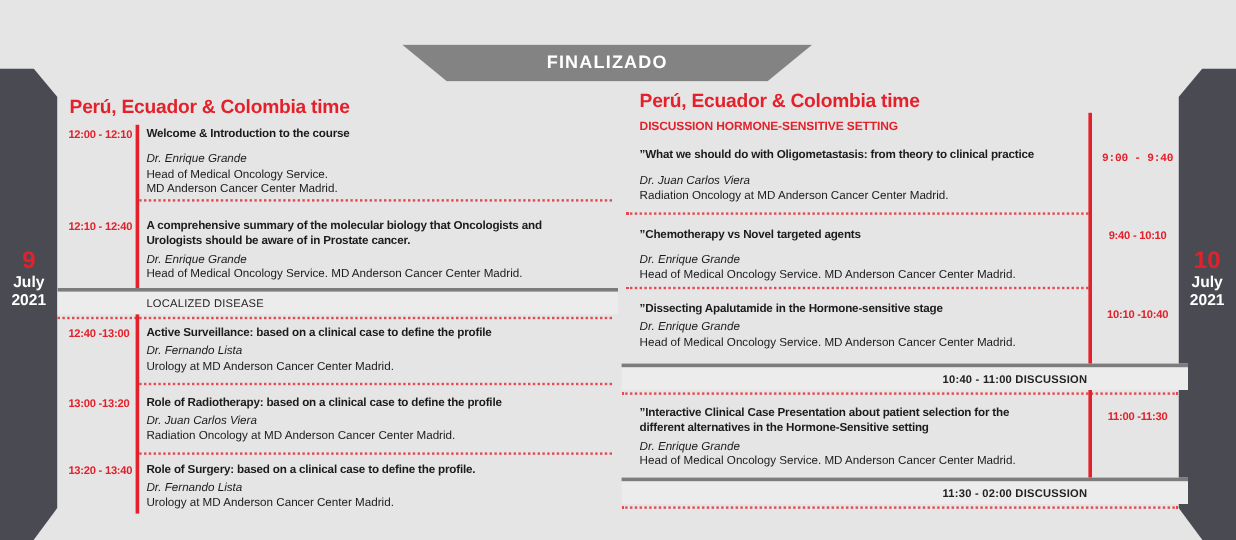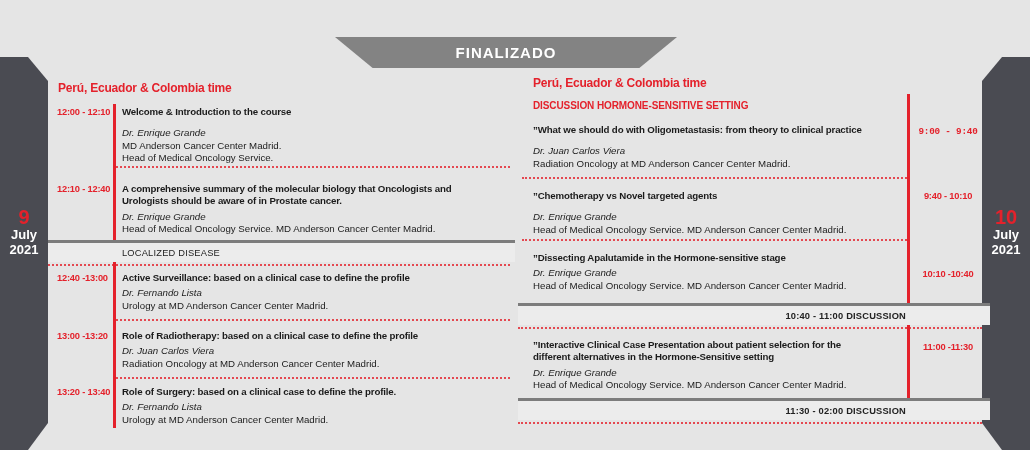--- a/index.html
+++ b/index.html
@@ -19,21 +19,21 @@
   .panel.right { left:982px; clip-path:polygon(48px 57px, 20px 57px, 0 81px, 0 423px, 20px 450px, 48px 450px); }
   .panel-date { position:absolute; top:207px; left:0; width:100%; text-align:center; line-height:15px; }
   .panel-date .day { display:block; color:#e4212b; font-weight:bold; font-size:20px; line-height:20px; }
   .panel-date .month, .panel-date .year { display:block; color:#ffffff; font-weight:bold; font-size:13px; }
 
   
   .col { position:absolute; top:0; height:450px; }
   .col-left  { left:48px;  width:467px; }
   .col-right { left:518px; width:472px; }
 
-  .tz-header { position:absolute; color:#e4212b; font-weight:bold; font-size:12px; letter-spacing:-0.2px; }
+  .tz-header { position:absolute; color:#e4212b; font-weight:bold; font-size:16px; letter-spacing:-0.2px; }
   .setting-header { position:absolute; color:#e4212b; font-weight:bold; font-size:10px; letter-spacing:-0.1px; }
 
   .red-line { position:absolute; width:3px; background:#e4212b; }
   .col-left  .red-line { left:65px;  top:104px; height:324px; }
   .col-right .red-line { left:389px; top:94px;  height:326px; }
 
   .dotted { position:absolute; height:0; border-top:2px dotted #e4212b; opacity:0.8; }
 
   .session { position:absolute; }
   .session .time { position:absolute; top:1px; color:#e4212b; font-weight:bold; font-size:9.3px; letter-spacing:-0.2px; white-space:nowrap; }
@@ -84,22 +84,22 @@
 
   <div class="col col-left">
     <div class="tz-header" style="left:10px; top:81px;">Perú, Ecuador &amp; Colombia time</div>
     <div class="red-line"></div>
 
     <div class="session roomy" style="left:0; top:106px; width:467px;">
       <div class="time">12:00 - 12:10</div>
       <div class="content">
         <div class="s-title">Welcome &amp; Introduction to the course</div>
         <div class="s-speaker">Dr. Enrique Grande</div>
+        <div class="s-role">Head of Medical Oncology Service.</div>
         <div class="s-role">MD Anderson Cancer Center Madrid.</div>
-        <div class="s-role">Head of Medical Oncology Service.</div>
       </div>
     </div>
     <div class="dotted" style="left:65px; top:166px; width:397px;"></div>
 
     <div class="session" style="left:0; top:183px; width:467px;">
       <div class="time">12:10 - 12:40</div>
       <div class="content">
         <div class="s-title" style="width:372px;">A comprehensive summary of the molecular biology that Oncologists and Urologists should be aware of in Prostate cancer.</div>
         <div class="s-speaker">Dr. Enrique Grande</div>
         <div class="s-role">Head of Medical Oncology Service. MD Anderson Cancer Center Madrid.</div>
@@ -160,21 +160,21 @@
       <div class="time">9:40 - 10:10</div>
       <div class="content">
         <div class="s-title">”Chemotherapy vs Novel targeted agents</div>
         <div class="s-speaker">Dr. Enrique Grande</div>
         <div class="s-role">Head of Medical Oncology Service. MD Anderson Cancer Center Madrid.</div>
       </div>
     </div>
     <div class="dotted" style="left:4px; top:239px; width:385px;"></div>
 
     <div class="session" style="left:0; top:252px; width:472px;">
-      <div class="time" style="top:17px;">10:10 -10:40</div>
+      <div class="time" style="top:5px;">10:10 -10:40</div>
       <div class="content">
         <div class="s-title">”Dissecting Apalutamide in the Hormone-sensitive stage</div>
         <div class="s-speaker">Dr. Enrique Grande</div>
         <div class="s-role">Head of Medical Oncology Service. MD Anderson Cancer Center Madrid.</div>
       </div>
     </div>
 
     <div class="bar" style="top:303px;">
       <span class="bar-label">10:40  - 11:00  DISCUSSION</span>
     </div>

